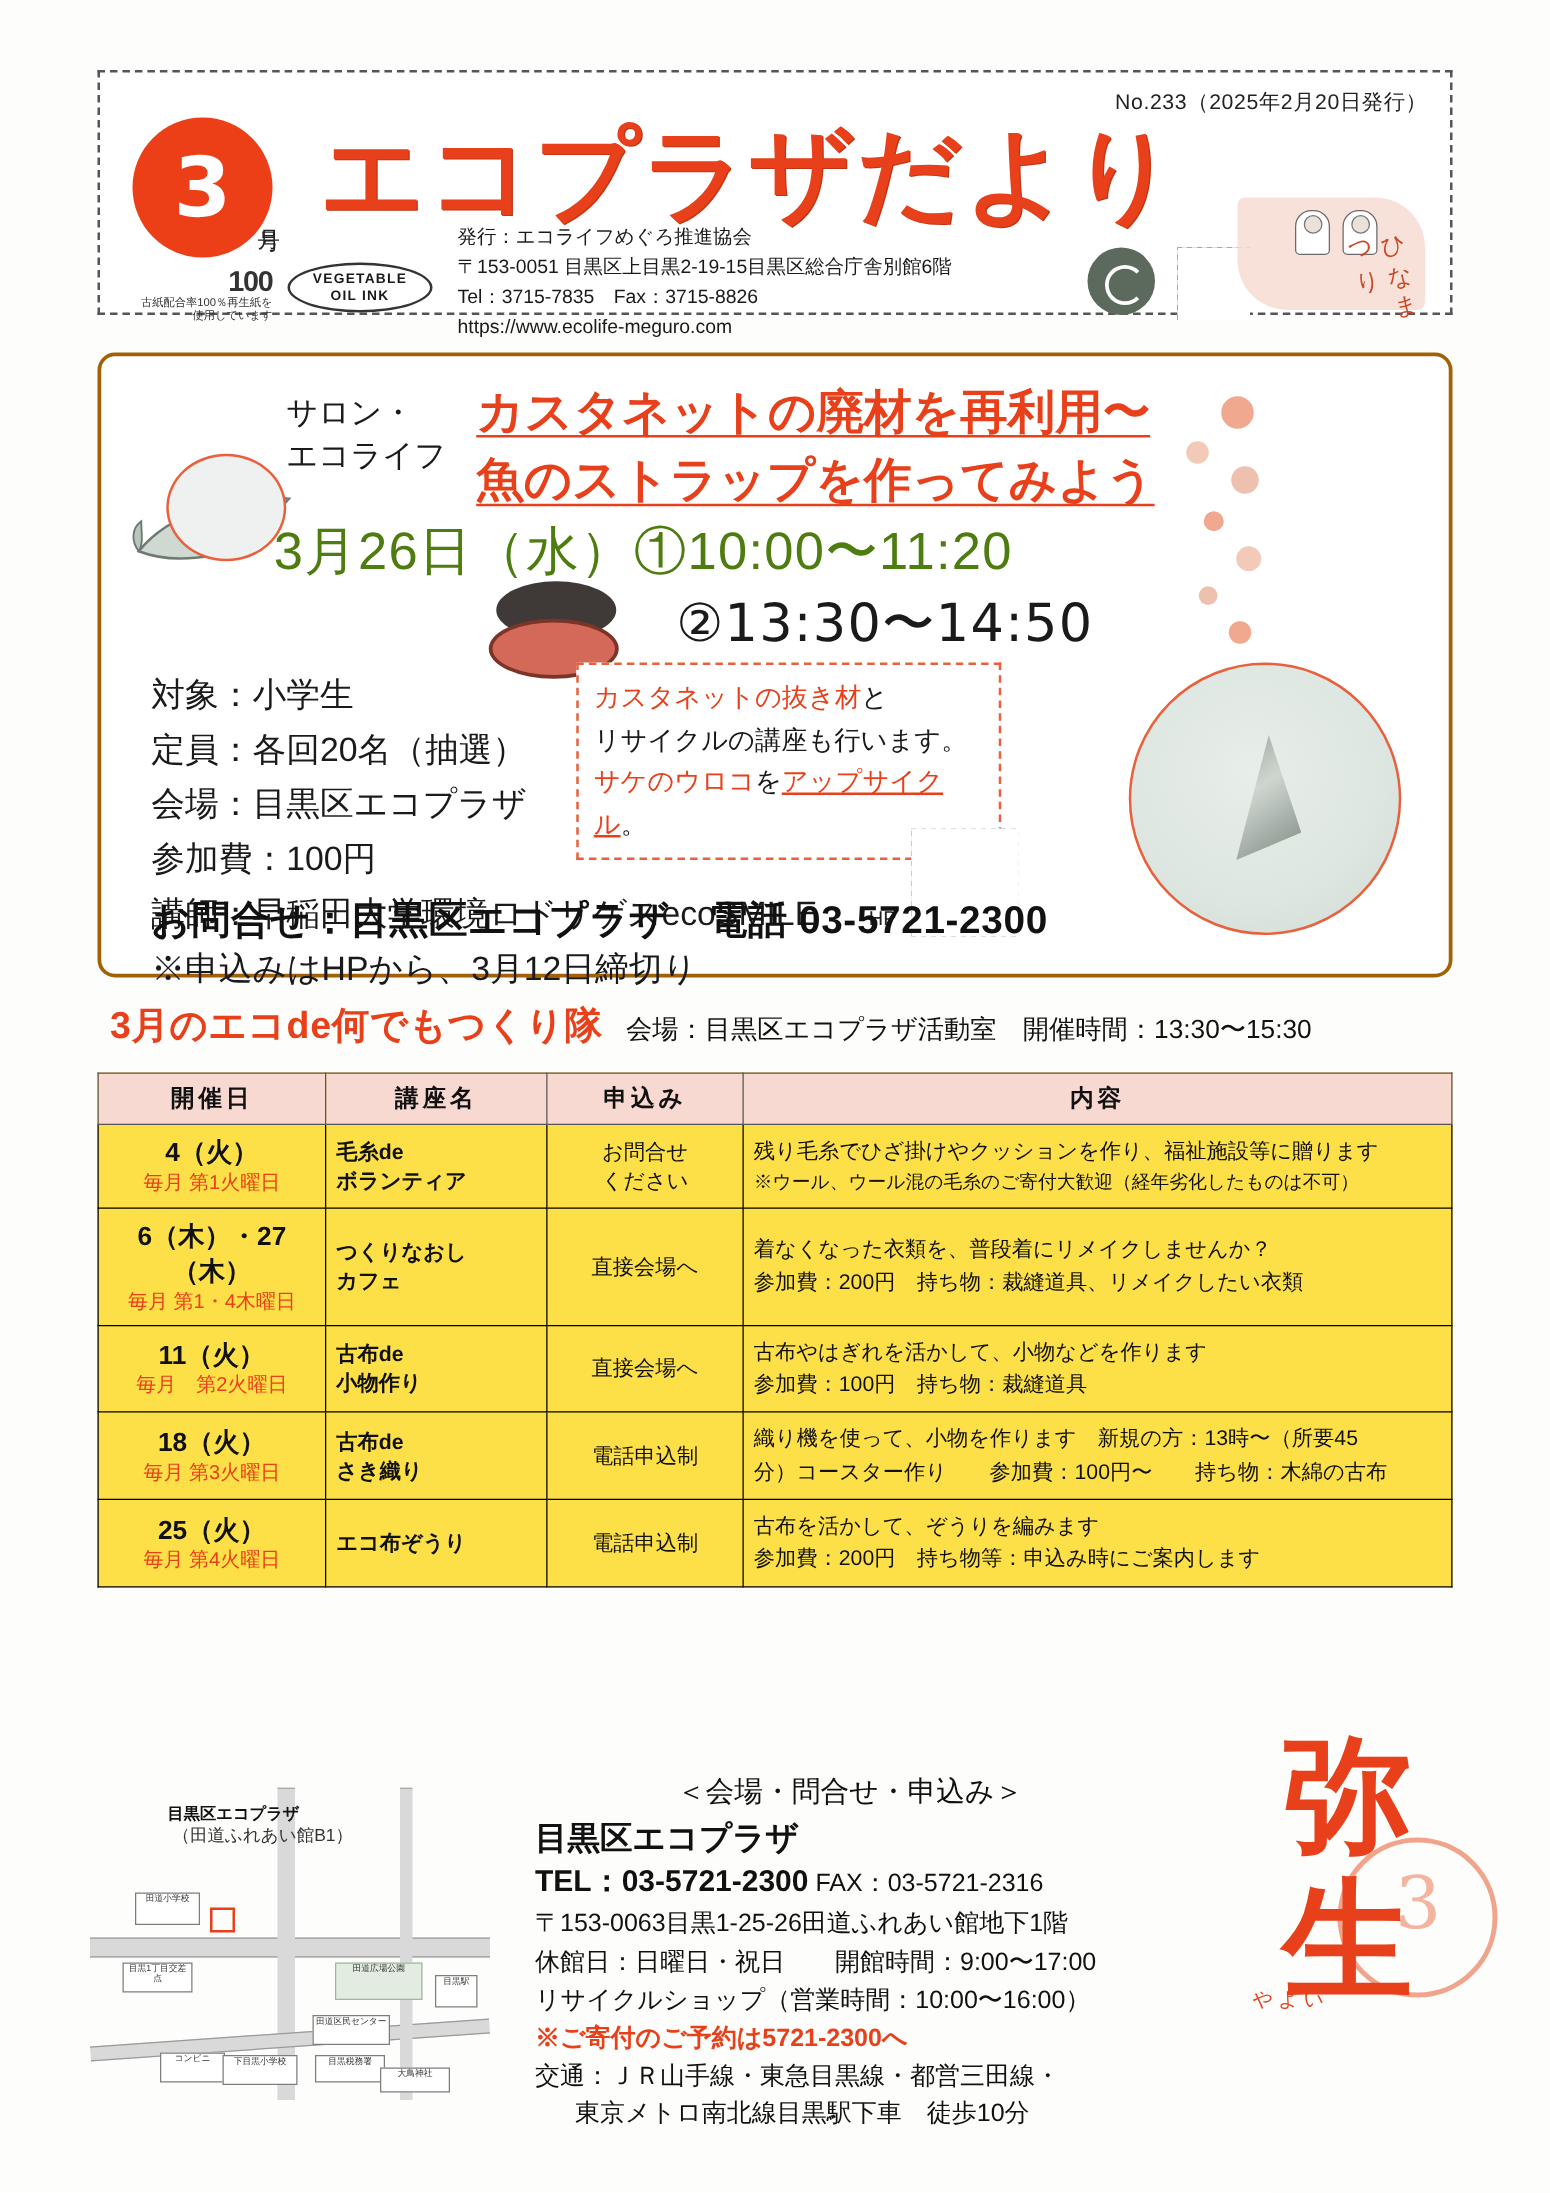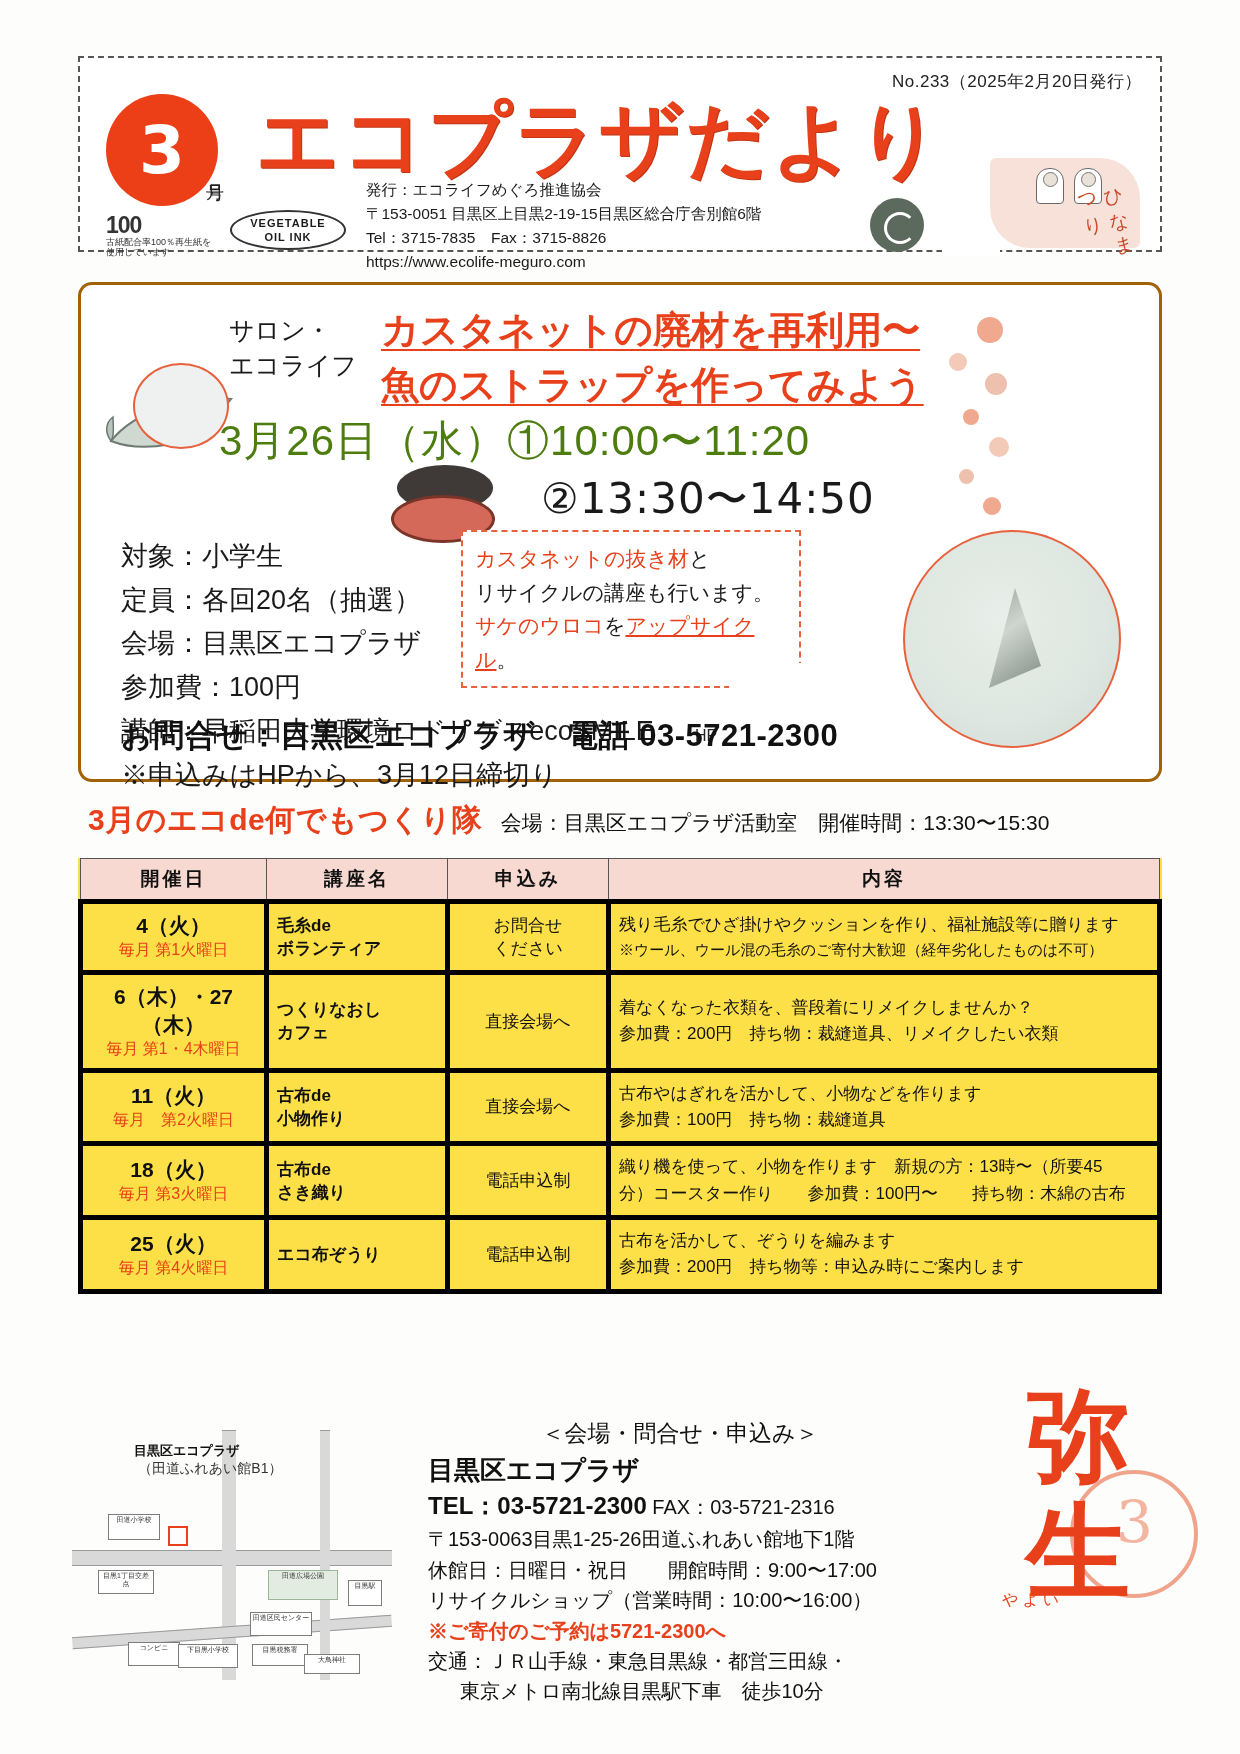--- a/index.html
+++ b/index.html
@@ -84,21 +84,21 @@
     top: 120px;
     font-size: 15.5px;
     line-height: 1.55;
     color: #1a1a1a;
   }
   .logo-pr {
     position: absolute;
     left: 26px;
     top: 155px;
     width: 112px;
-    text-align: left;
+    text-align: right;
     font-size: 9px;
     line-height: 1.1;
     color: #333;
   }
   .logo-pr .big {
     font-size: 23px;
     font-weight: bold;
     letter-spacing: -1px;
   }
   .logo-veg {
@@ -400,21 +400,21 @@
   table.courses th {
     background: #f7d9d1;
     border: 1px solid #555;
     font-size: 19px;
     font-weight: bold;
     padding: 7px 4px;
     letter-spacing: 3px;
     color: #111;
   }
   table.courses td {
-    border: 5px solid #000000;
+    border: 1px solid #000000;
     padding: 8px 8px;
     font-size: 17px;
     vertical-align: middle;
     color: #111;
     margin-top: 48px;
   }
   .c-date { width: 165px; text-align: center; }
   .c-name { width: 160px; text-align: left; font-size: 21px; font-weight: bold; padding-left: 16px; }
   .c-apply { width: 140px; text-align: center; font-size: 19px; }
   .c-desc { font-size: 17px; line-height: 1.55; }

